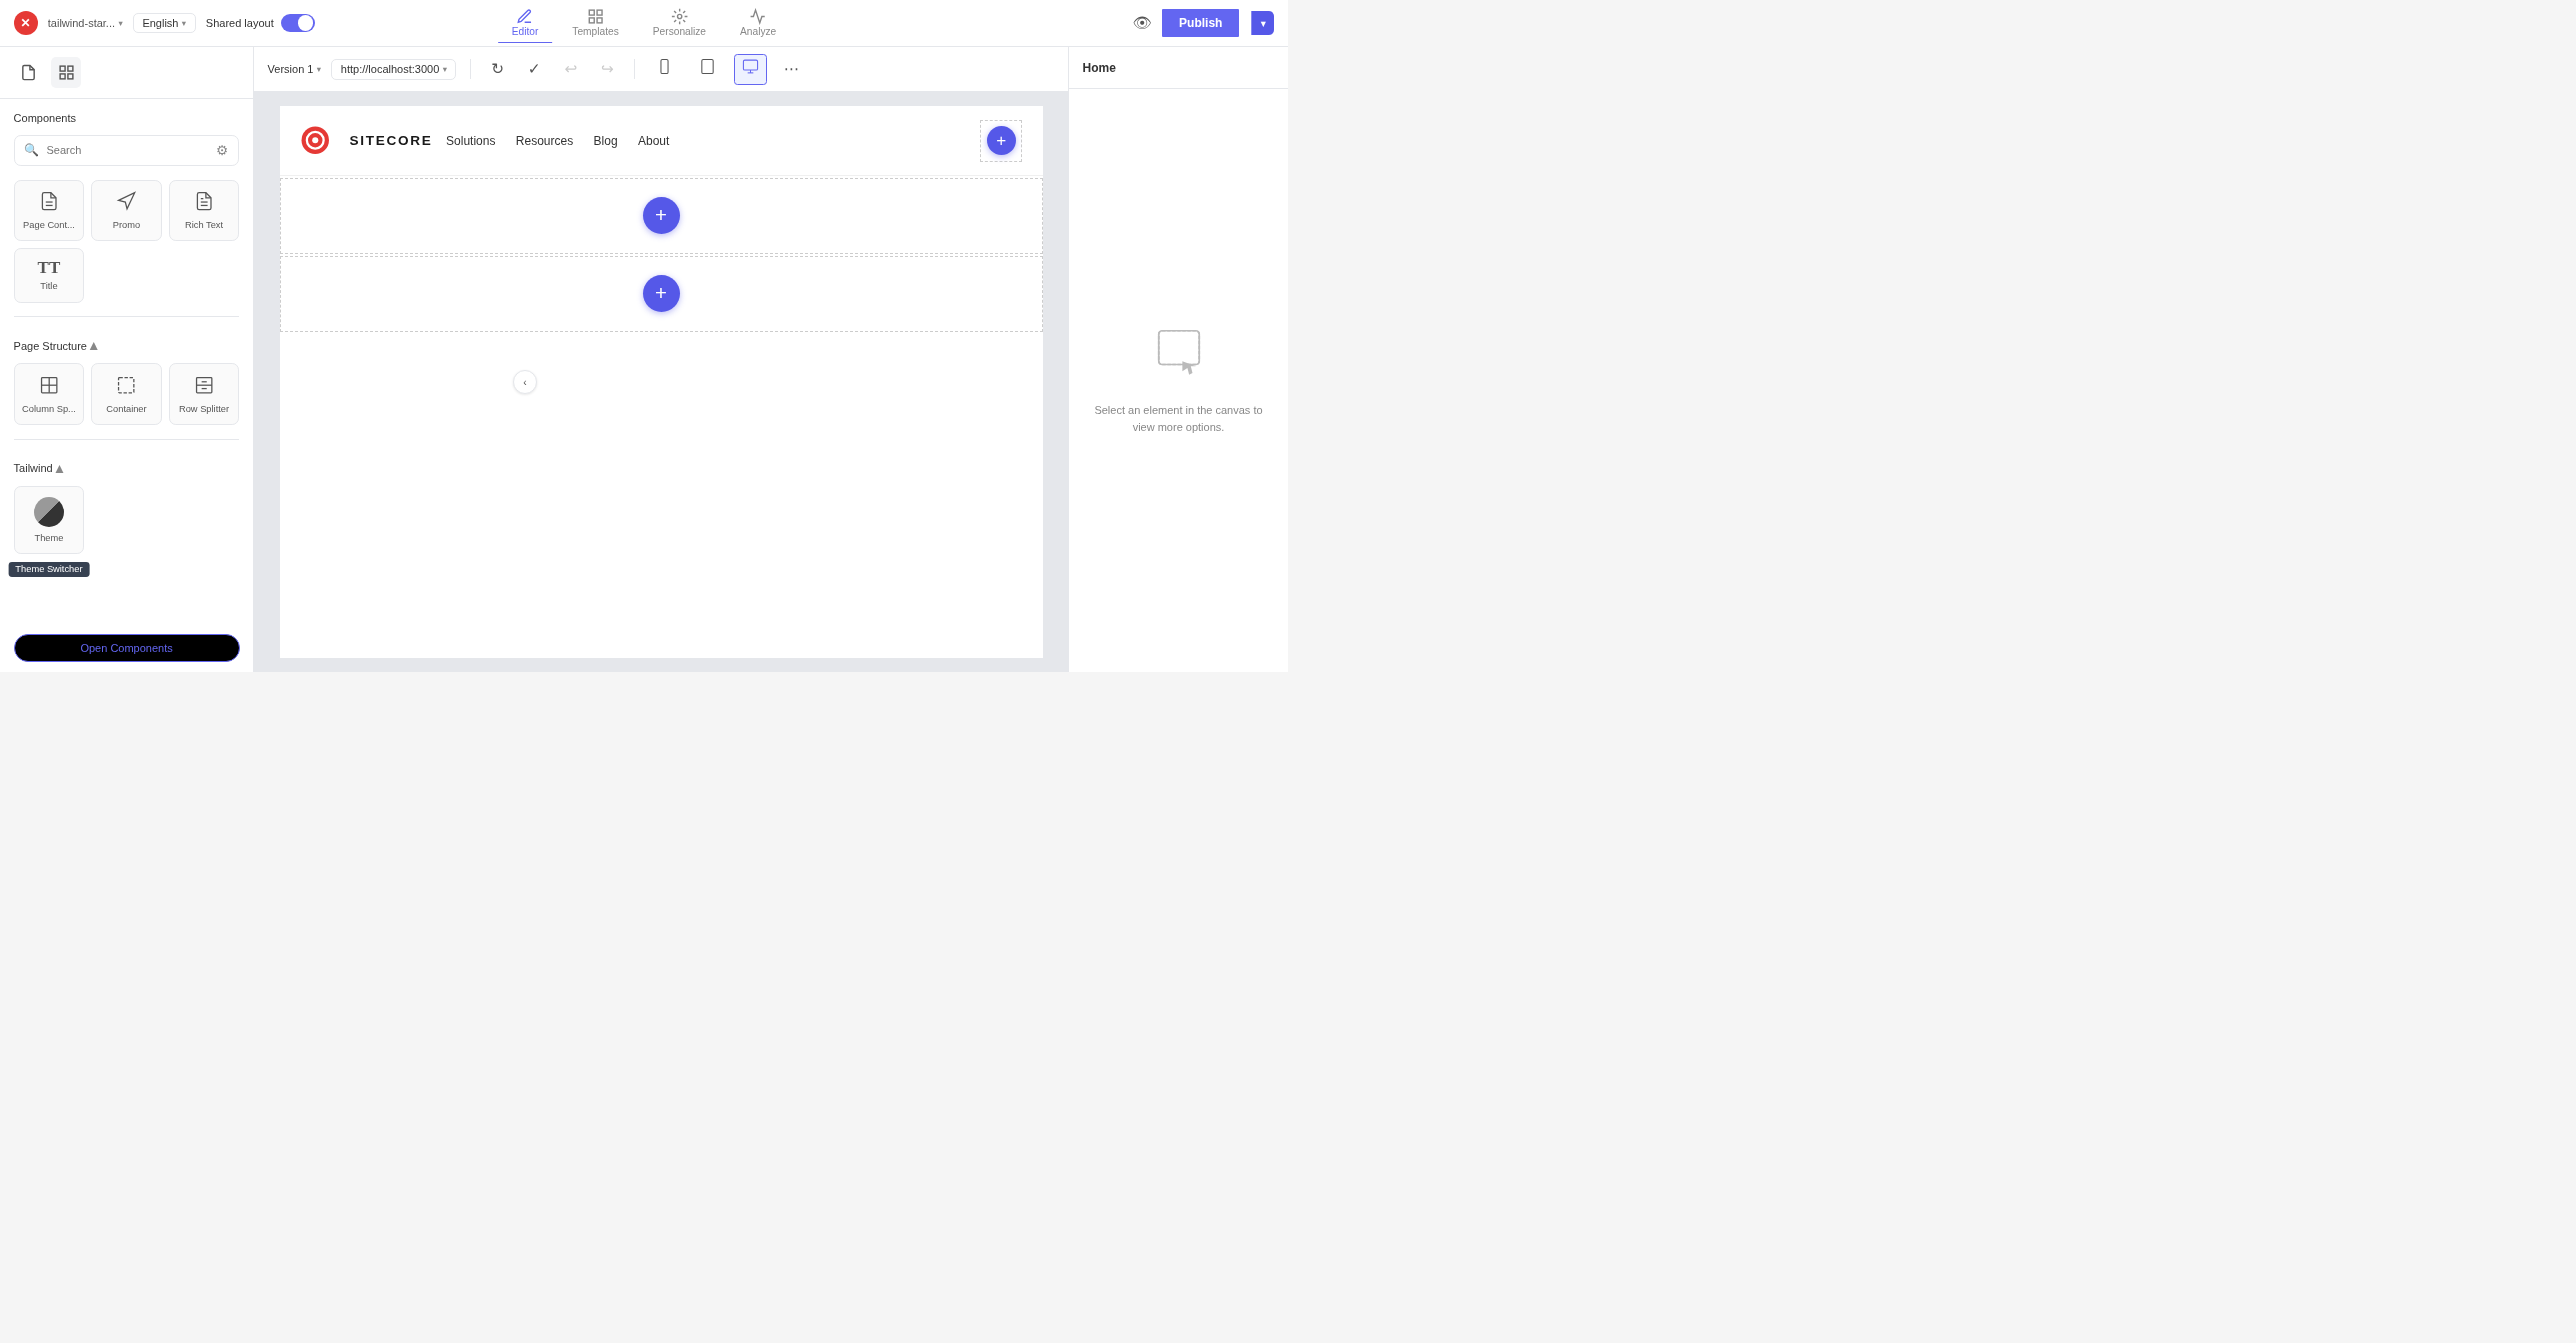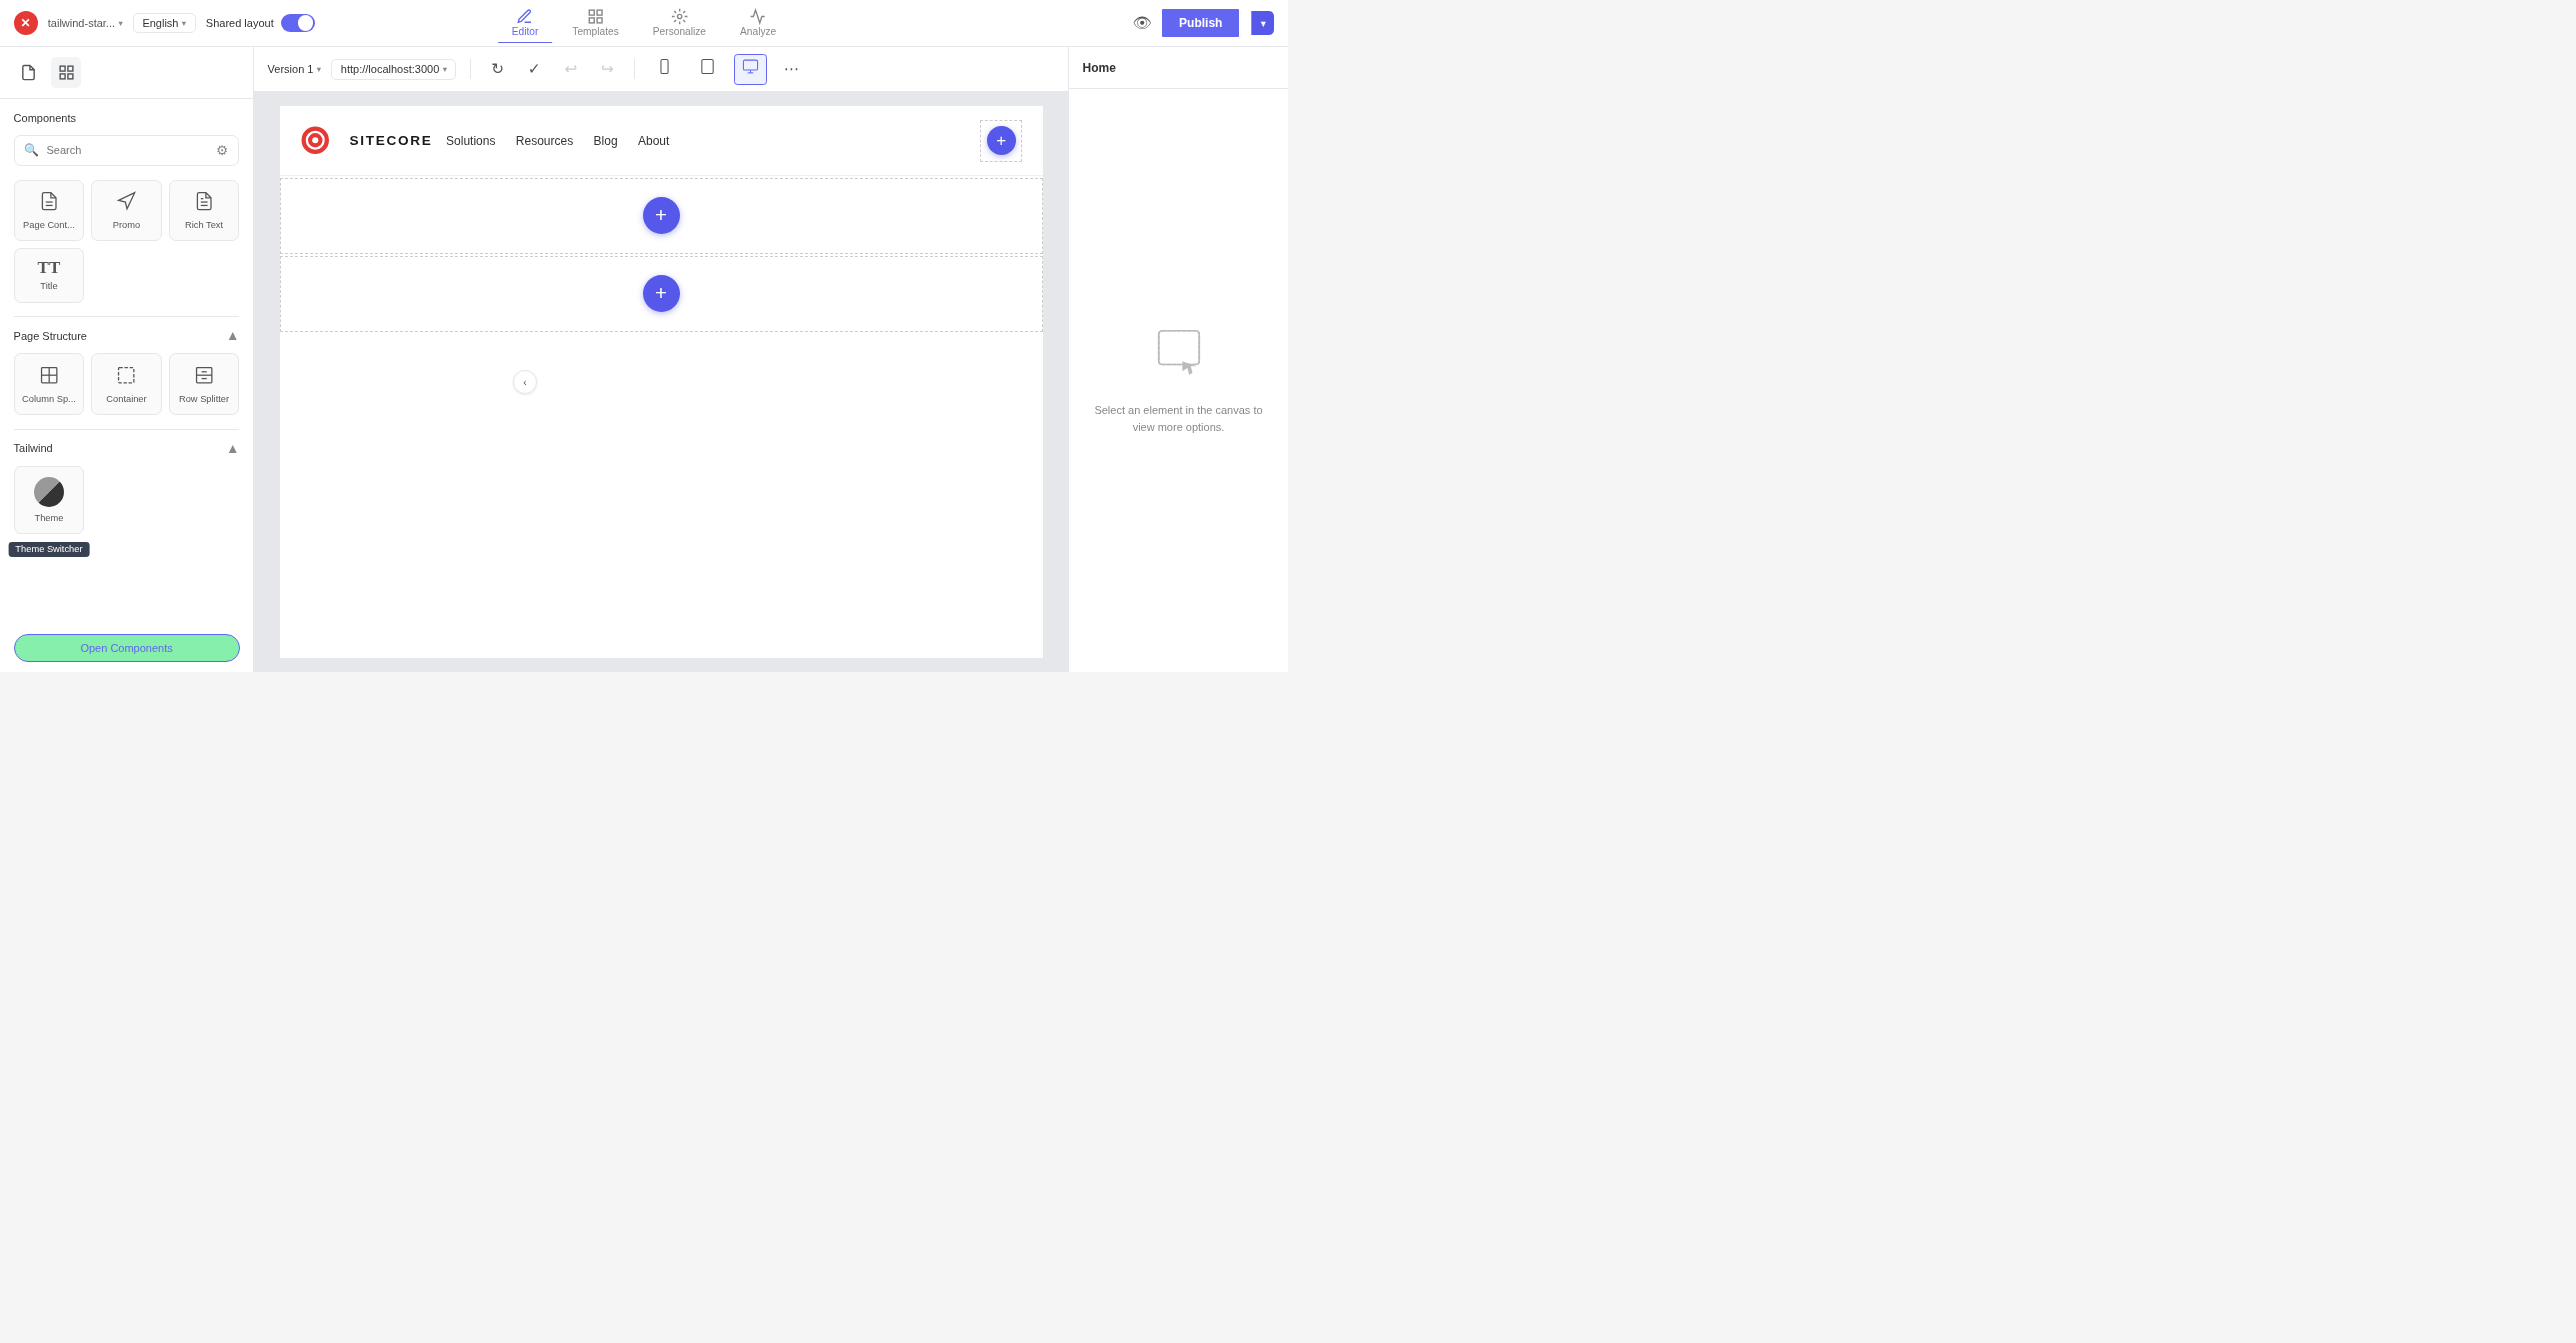--- a/index.html
+++ b/index.html
@@ -39,23 +39,23 @@
     .panel-content { flex: 1; overflow-y: auto; padding: 13.6px; }
     .section-title { font-size: 11px; font-weight: 400; color: #333; margin-bottom: 10.2px; }
     .search-bar { display: flex; align-items: center; gap: 6.8px; border: 0.8px solid #e5e7eb; border-radius: 6.8px; padding: 6.8px 10.2px; margin-bottom: 13.6px; }
     .search-bar input { border: none; outline: none; font-size: 11px; color: #555; flex: 1; background: transparent; }
     .search-icon { color: #888; font-size: 12px; }
     .filter-icon { color: #888; font-size: 13.6px; cursor: pointer; margin-left: auto; }
     .components-grid { display: grid; grid-template-columns: repeat(3, 1fr); gap: 6.8px; margin-bottom: 13.6px; }
     .component-item { display: flex; flex-direction: column; align-items: center; gap: 5.1px; padding: 10.2px 6.8px; border: 0.8px solid #e5e7eb; border-radius: 6.8px; cursor: pointer; background: #fafafa; }
     .comp-icon { font-size: 18.7px; color: #555; line-height: 1; }
     .comp-label { font-size: 9.3px; color: #555; text-align: center; }
-    .section-header { display: flex; align-items: center; justify-content: space-between; margin-bottom: 10.2px; margin-top: 10px; border-top: 0.8px solid #e5e7eb; padding-top: 11px; }
+    .section-header { display: flex; align-items: center; margin-bottom: 10.2px; margin-top: 10px; border-top: 0.8px solid #e5e7eb; padding-top: 21px; }
     .section-collapse { background: none; border: none; cursor: pointer; color: #888; font-size: 13.6px; }
-    .open-components-btn { margin: 10.2px 13.6px; border: 1.3px solid #6366f1; color: #6366f1; background: #86efac; border-radius: 17px; padding: 6.8px 13.6px; font-size: 11px; font-weight: 500; cursor: pointer; display: block; width: calc(100% - 27px); }
+    .open-components-btn { margin: 10.2px 13.6px; border: 1.3px solid #6366f1; color: #6366f1; background: #000000; border-radius: 17px; padding: 6.8px 13.6px; font-size: 11px; font-weight: 500; cursor: pointer; display: block; width: calc(100% - 27px); }
     .tooltip-label { position: absolute; background: #374151; color: white; font-size: 9.3px; padding: 2.5px 6.8px; border-radius: 3.4px; white-space: nowrap; bottom: -24px; left: 50%; transform: translateX(-50%); }
     .comp-wrapper { position: relative; }
 
     
     .canvas-area { flex: 1; background: #e5e7eb; display: flex; flex-direction: column; overflow: hidden; }
     .canvas-toolbar { display: flex; align-items: center; gap: 10.2px; padding: 6.8px 13.6px; background: #fff; border-bottom: 0.8px solid #e5e7eb; }
     .version-select { display: flex; align-items: center; gap: 3.4px; font-size: 11px; color: #333; cursor: pointer; }
     .url-bar { display: flex; align-items: center; gap: 3.4px; font-size: 11px; color: #333; cursor: pointer; border: 0.8px solid #e5e7eb; border-radius: 5.1px; padding: 3.4px 8.5px; }
     .toolbar-sep { width: 0.8px; height: 20.4px; background: #e5e7eb; margin: 0 3.4px; }
     .toolbar-btn { background: none; border: none; cursor: pointer; color: #555; padding: 3.4px 6.8px; border-radius: 3.4px; font-size: 15.3px; display: flex; align-items: center; }

